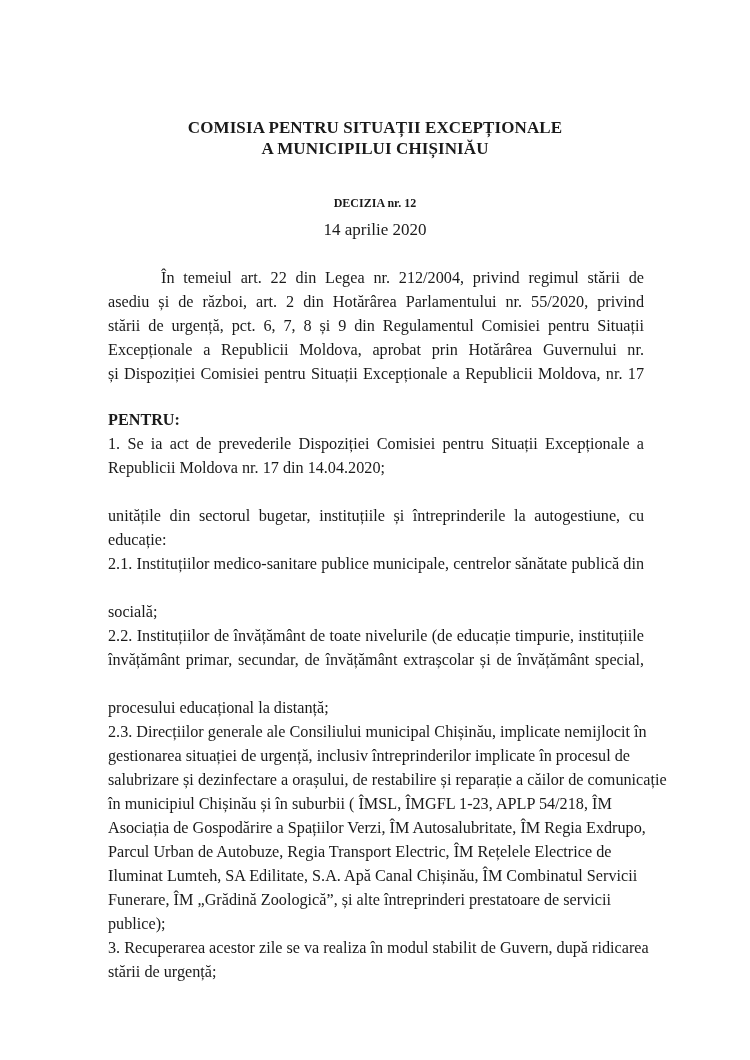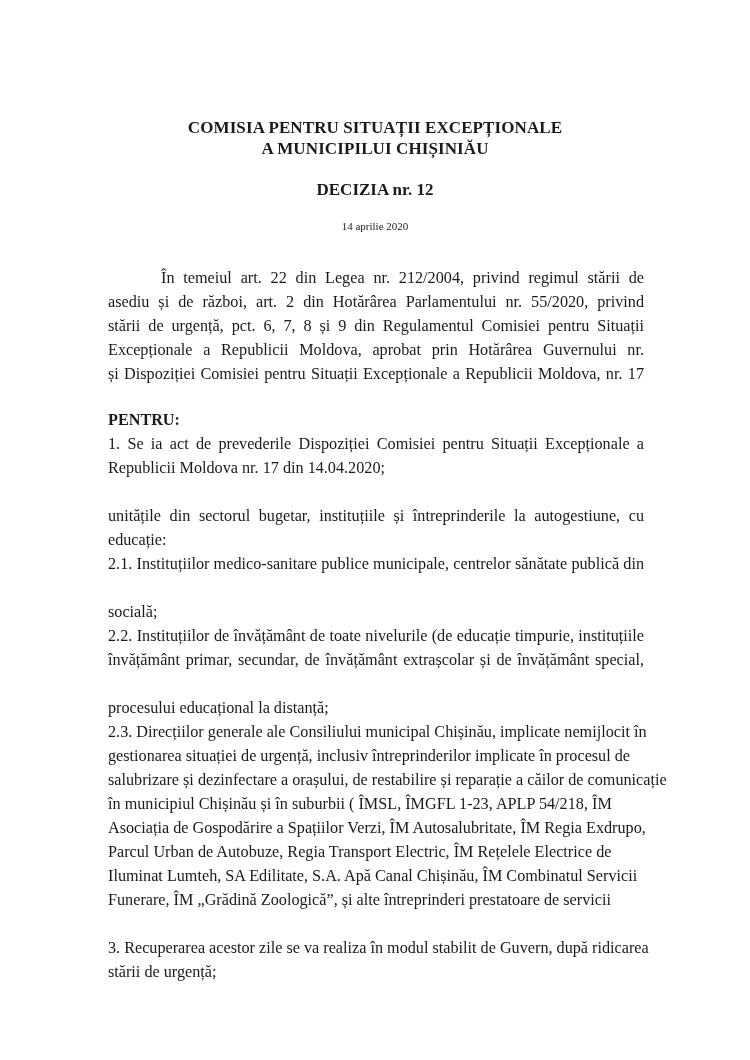--- a/index.html
+++ b/index.html
@@ -1,22 +1,22 @@
 <!DOCTYPE html>
 <html><head>
 <meta charset="utf-8">
 <style>
   html, body { margin: 0; padding: 0; background: #ffffff; }
   body { width: 750px; height: 1060px; position: relative; overflow: hidden;
          font-family: "Liberation Serif", serif; color: #1a1a1a; }
   .page { position: absolute; left: 0; top: 0; width: 750px; height: 1060px; background: #fff; }
   .center { position: absolute; left: 0; width: 750px; text-align: center; white-space: nowrap; }
   .title { font-weight: bold; font-size: 17px; letter-spacing: 0.1px; }
-  .dec { font-weight: bold; font-size: 17px; }
-  .date { font-size: 11px; }
+  .dec { font-weight: bold; font-size: 12px; margin-top: 16px; }
+  .date { font-size: 17px; }
   .ln { position: absolute; left: 108px; width: 536px; font-size: 16.2px; line-height: 20px;
         white-space: nowrap; }
   .j { text-align: justify; text-align-last: justify; white-space: normal; height: 20px; overflow: hidden; }
   .ind { left: 161px; width: 483px; }
   .b { font-weight: bold; }
 </style>
 </head>
 <body>
 
 <div class="page">
@@ -41,15 +41,16 @@
   <div class="ln j" style="top:650px">învățământ primar, secundar, de învățământ extrașcolar și de învățământ special,</div>
   <div class="ln" style="top:698px">procesului educațional la distanță;</div>
   <div class="ln" style="top:722px">2.3. Direcțiilor generale ale Consiliului municipal Chișinău, implicate nemijlocit în</div>
   <div class="ln" style="top:746px">gestionarea situației de urgență, inclusiv întreprinderilor implicate în procesul de</div>
   <div class="ln" style="top:770px">salubrizare și dezinfectare a orașului, de restabilire și reparație a căilor de comunicație</div>
   <div class="ln" style="top:794px">în municipiul Chișinău și în suburbii ( ÎMSL, ÎMGFL 1-23, APLP 54/218, ÎM</div>
   <div class="ln" style="top:818px">Asociația de Gospodărire a Spațiilor Verzi, ÎM Autosalubritate, ÎM Regia Exdrupo,</div>
   <div class="ln" style="top:842px">Parcul Urban de Autobuze, Regia Transport Electric, ÎM Rețelele Electrice de</div>
   <div class="ln" style="top:866px">Iluminat Lumteh, SA Edilitate, S.A. Apă Canal Chișinău, ÎM Combinatul Servicii</div>
   <div class="ln" style="top:890px">Funerare, ÎM „Grădină Zoologică”, și alte întreprinderi prestatoare de servicii</div>
+  <div class="ln" style="top:914px">publice);</div>
   <div class="ln" style="top:938px">3. Recuperarea acestor zile se va realiza în modul stabilit de Guvern, după ridicarea</div>
   <div class="ln" style="top:962px">stării de urgență;</div>
 </div>
 
 </body></html>

